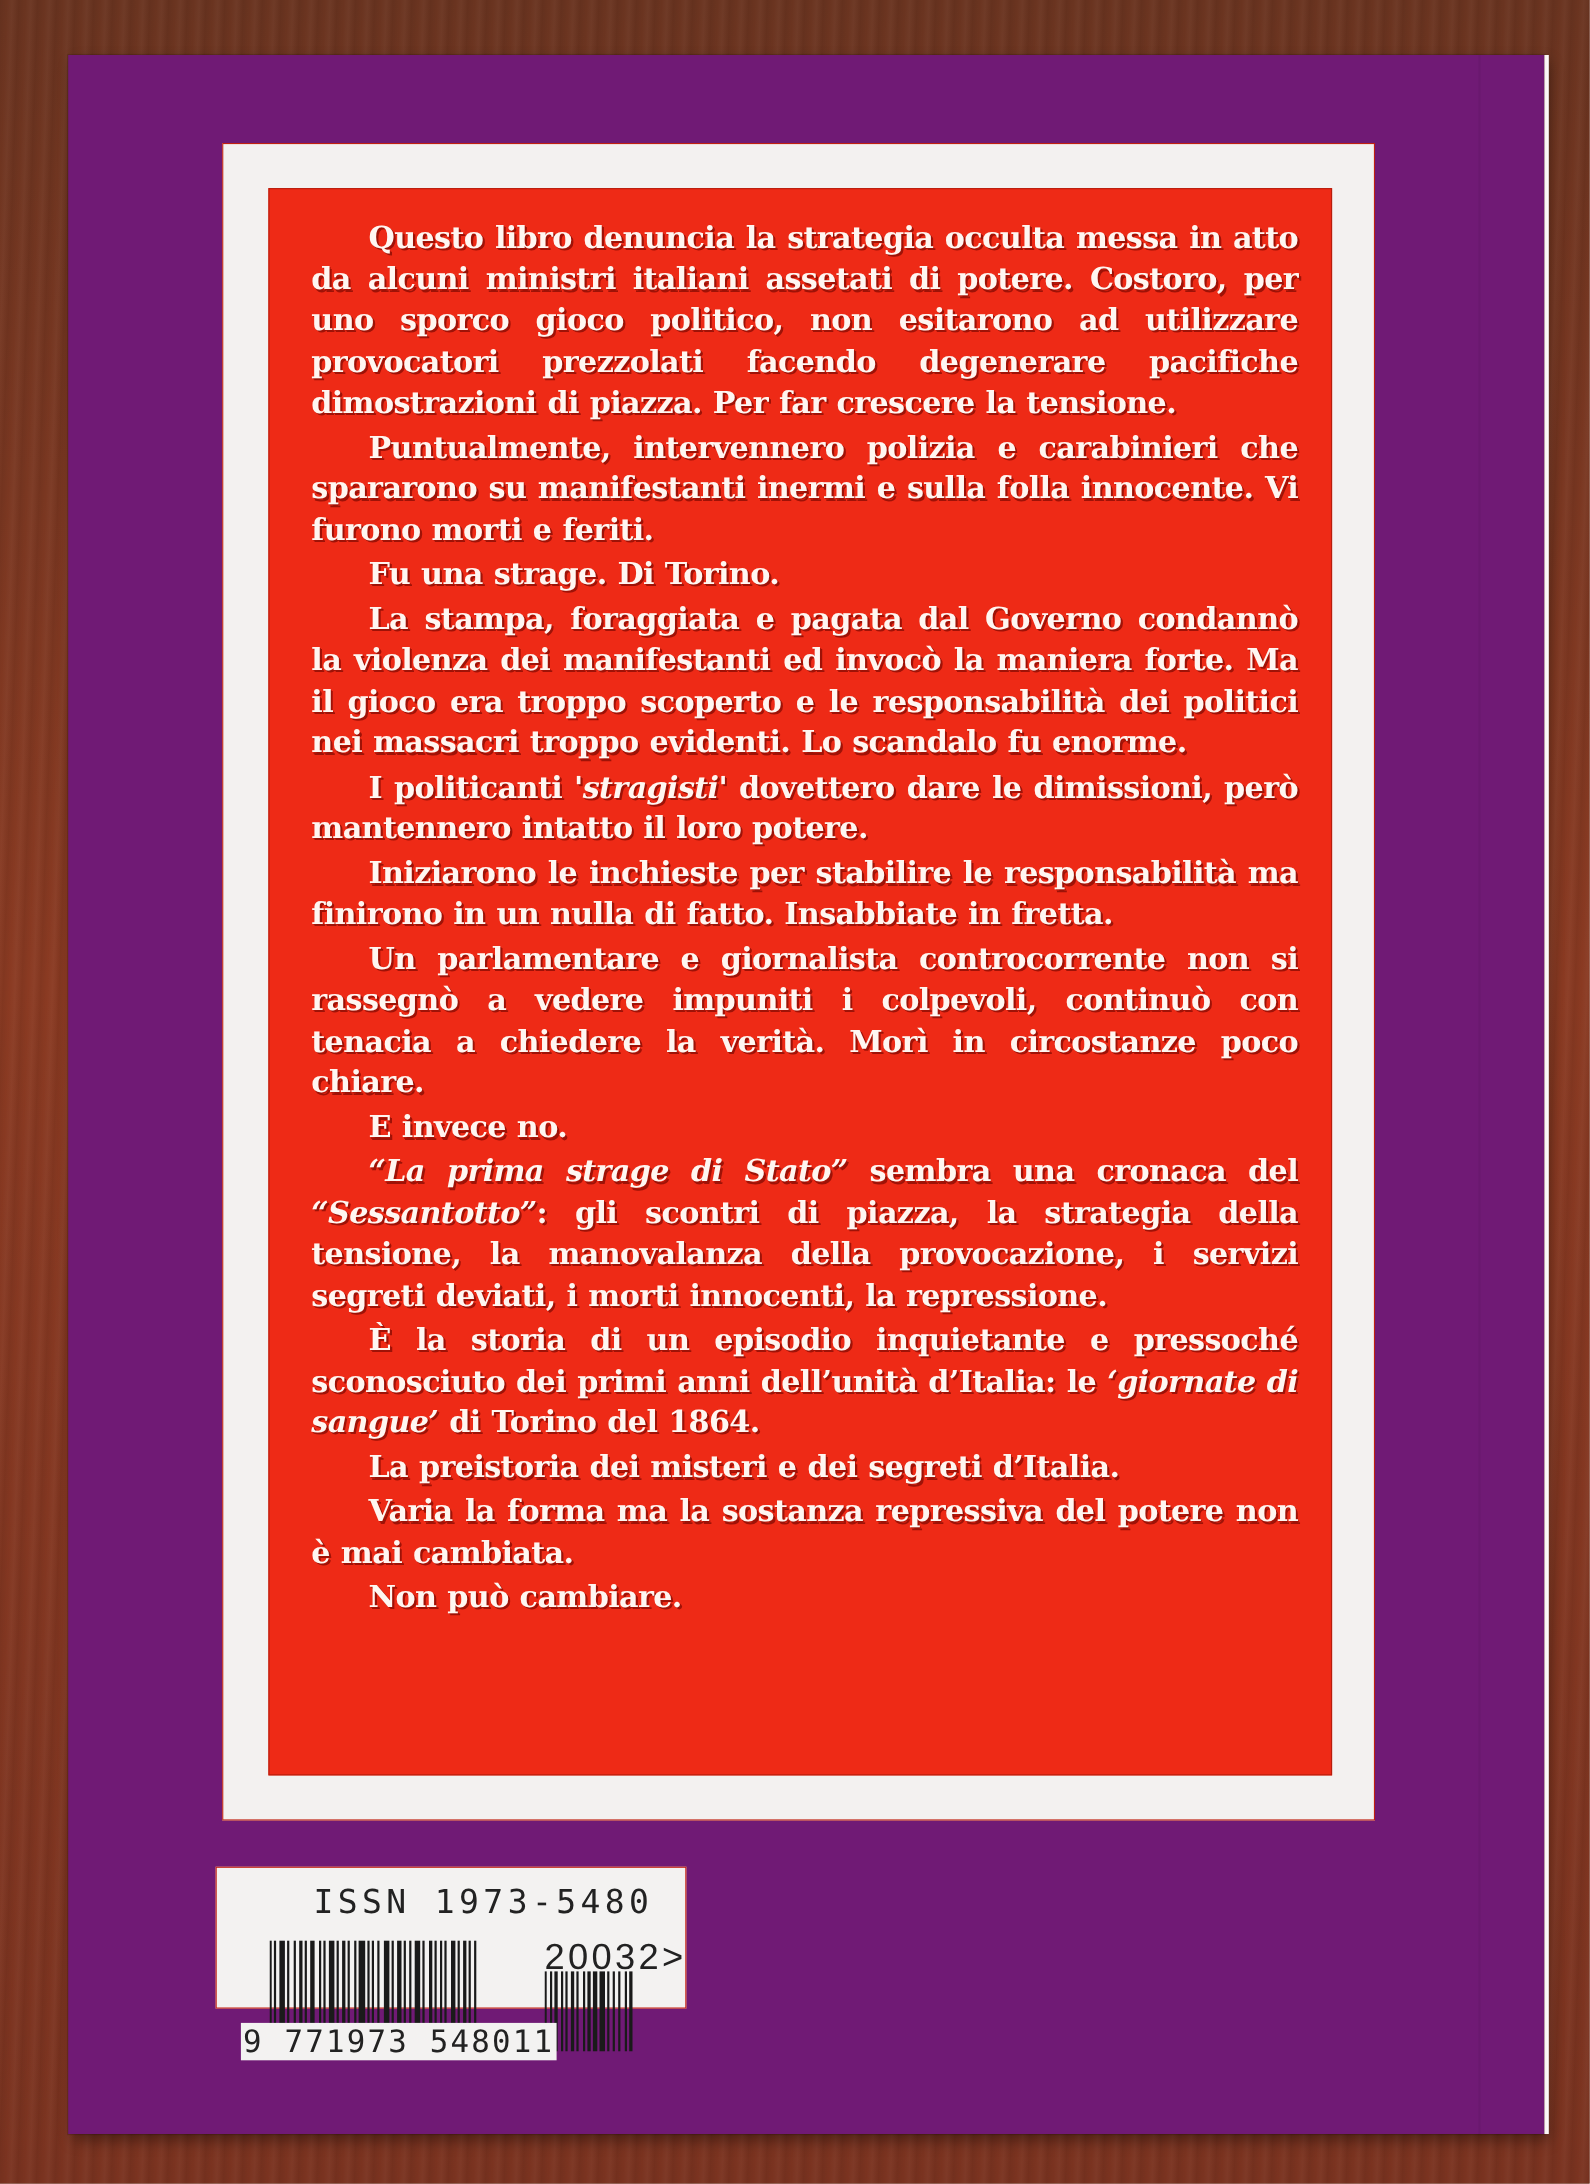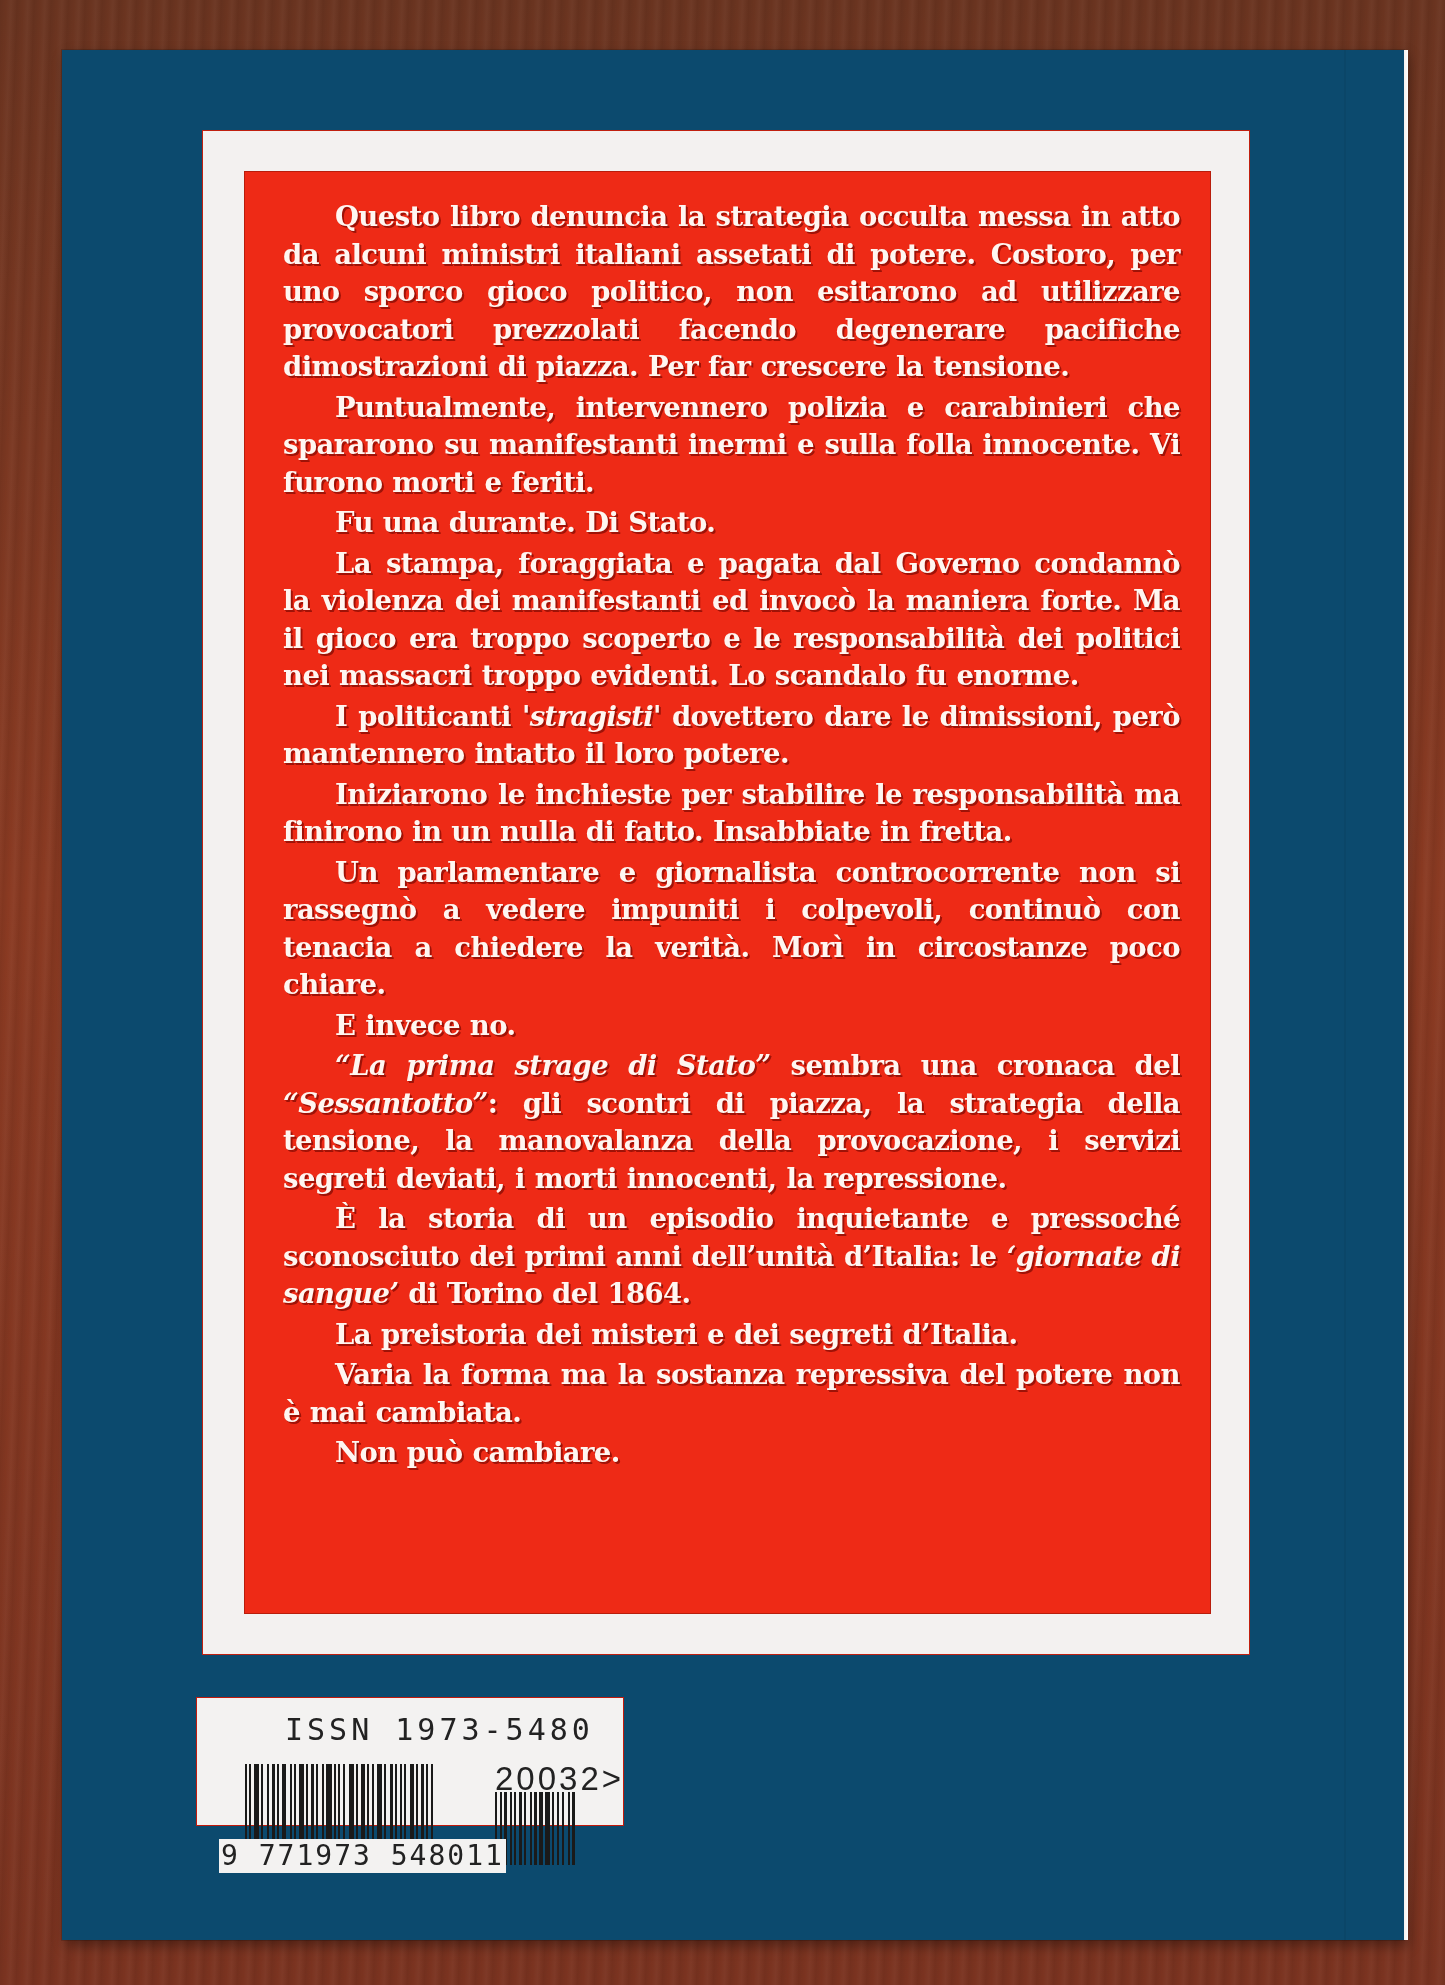--- a/index.html
+++ b/index.html
@@ -6,21 +6,21 @@
   body {
     width: 1445px; height: 1985px; overflow: hidden; position: relative;
     background: #6e3320;
     background-image:
       repeating-linear-gradient(92deg, rgba(0,0,0,0.06) 0px, rgba(0,0,0,0.0) 6px, rgba(255,255,255,0.03) 11px, rgba(0,0,0,0.05) 17px),
       linear-gradient(180deg, #6a3420 0%, #8a3a22 45%, #7a3320 100%);
     font-family: "DejaVu Serif", serif;
   }
   .book {
     position: absolute; left: 62px; top: 50px; width: 1342px; height: 1890px;
-    background: #0c4a6e;
+    background: #701a75;
     box-shadow: 0 0 0 1px rgba(0,0,0,0.15), 4px 6px 12px rgba(0,0,0,0.35);
   }
   .spine-edge {
     position: absolute; right: -4px; top: 0; width: 4px; height: 100%;
     background: linear-gradient(90deg, #f6f0ee, #ffffff);
   }
   .spine-fold {
     position: absolute; right: 58px; top: 0; width: 2px; height: 100%;
     background: rgba(0,0,0,0.05);
   }
@@ -84,21 +84,21 @@
 <body>
 
 <div class="book">
   <div class="spine-fold"></div>
   <div class="spine-edge"></div>
 
   <div class="frame">
     <div class="panel" id="blurb-panel">
         <p class="para"><span>Questo libro denuncia la strategia occulta messa in atto da alcuni ministri italiani assetati di potere. Costoro, per uno sporco gioco politico, non esitarono ad utilizzare provocatori prezzolati facendo degenerare pacifiche dimostrazioni di piazza. Per far crescere la tensione.</span></p>
         <p class="para"><span>Puntualmente, intervennero polizia e carabinieri che spararono su manifestanti inermi e sulla folla innocente. Vi furono morti e feriti.</span></p>
-        <p class="para"><span>Fu una durante. Di Stato.</span></p>
+        <p class="para"><span>Fu una strage. Di Torino.</span></p>
         <p class="para"><span>La stampa, foraggiata e pagata dal Governo condannò la violenza dei manifestanti ed invocò la maniera forte. Ma il gioco era troppo scoperto e le responsabilità dei politici nei massacri troppo evidenti. Lo scandalo fu enorme.</span></p>
         <p class="para"><span>I politicanti </span><em>'stragisti'</em><span> dovettero dare le dimissioni, però mantennero intatto il loro potere.</span></p>
         <p class="para"><span>Iniziarono le inchieste per stabilire le responsabilità ma finirono in un nulla di fatto. Insabbiate in fretta.</span></p>
         <p class="para"><span>Un parlamentare e giornalista controcorrente non si rassegnò a vedere impuniti i colpevoli, continuò con tenacia a chiedere la verità. Morì in circostanze poco chiare.</span></p>
         <p class="para"><span>E invece no.</span></p>
         <p class="para"><em>“La prima strage di Stato”</em><span> sembra una cronaca del </span><em>“Sessantotto”</em><span>: gli scontri di piazza, la strategia della tensione, la manovalanza della provocazione, i servizi segreti deviati, i morti innocenti, la repressione.</span></p>
         <p class="para"><span>È la storia di un episodio inquietante e pressoché sconosciuto dei primi anni dell’unità d’Italia: le </span><em>‘giornate di sangue’</em><span> di Torino del 1864.</span></p>
         <p class="para"><span>La preistoria dei misteri e dei segreti d’Italia.</span></p>
         <p class="para"><span>Varia la forma ma la sostanza repressiva del potere non è mai cambiata.</span></p>
         <p class="para"><span>Non può cambiare.</span></p>

